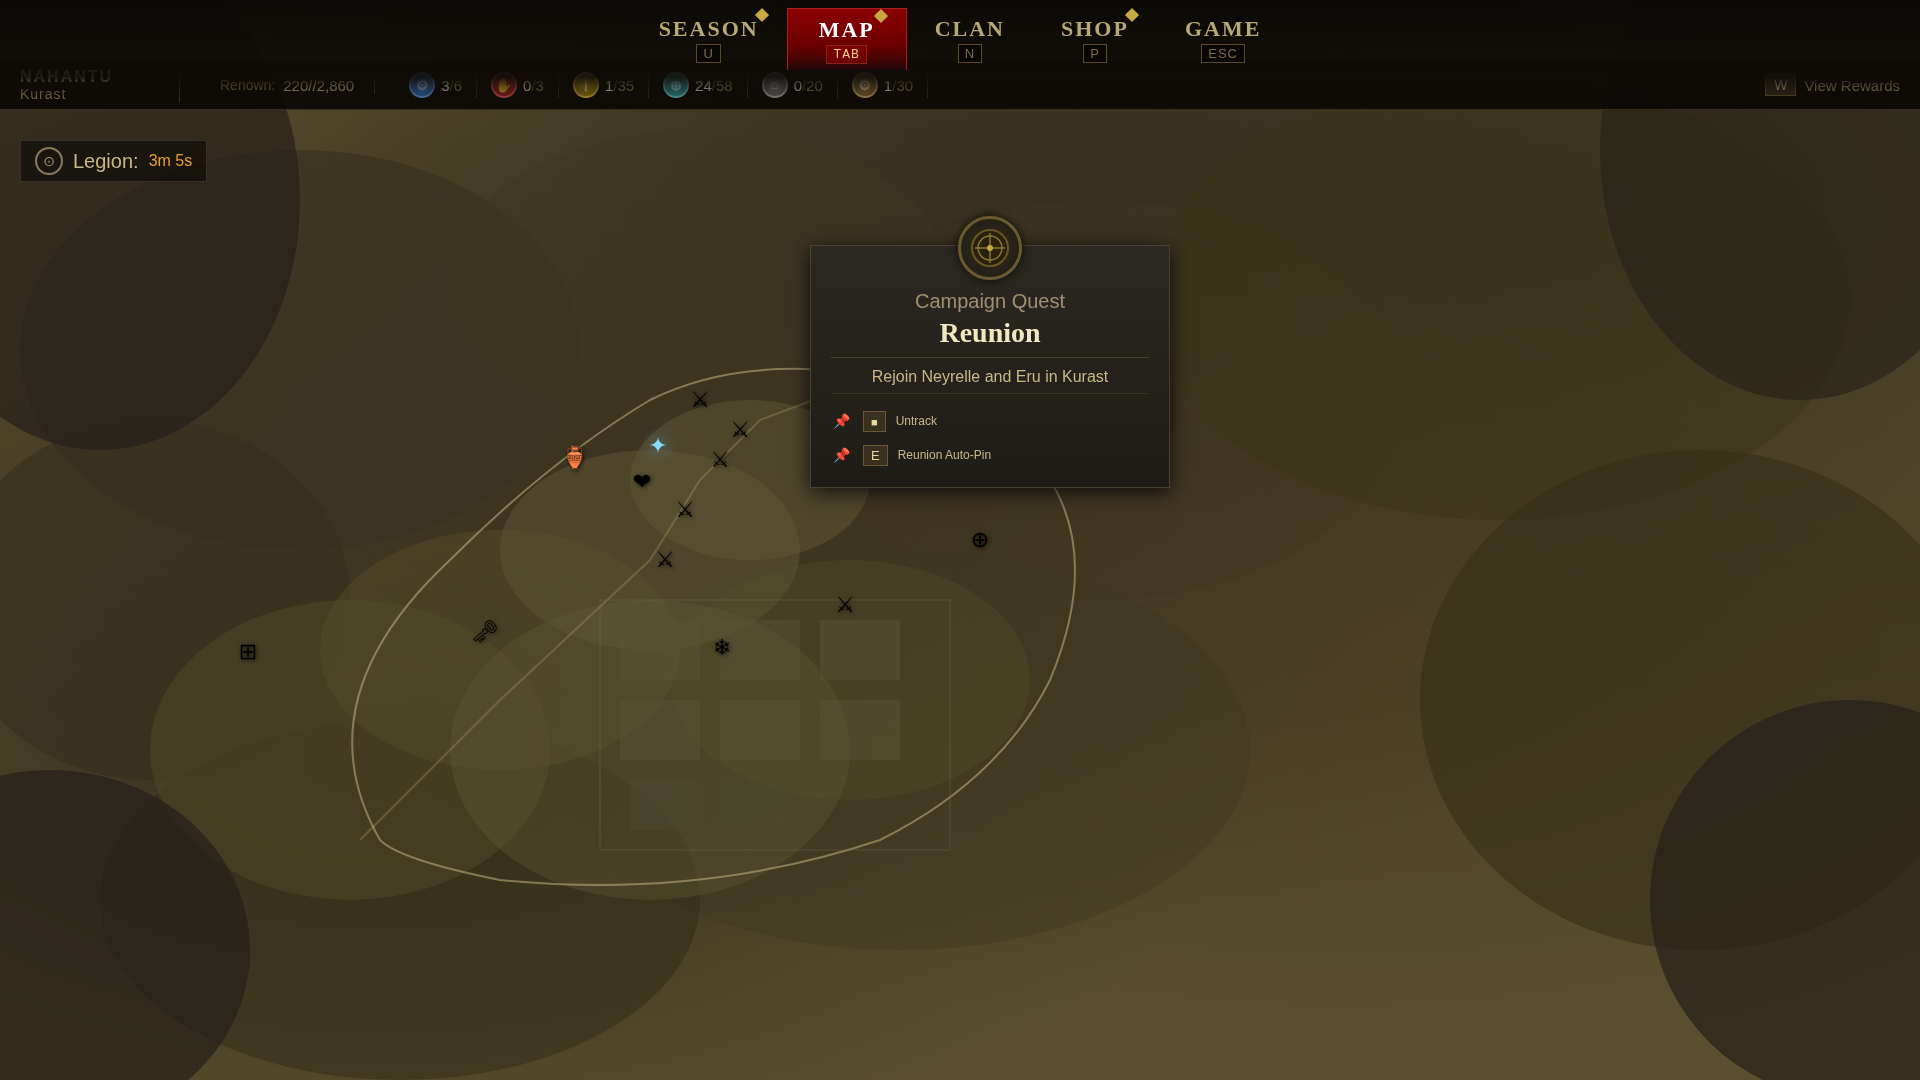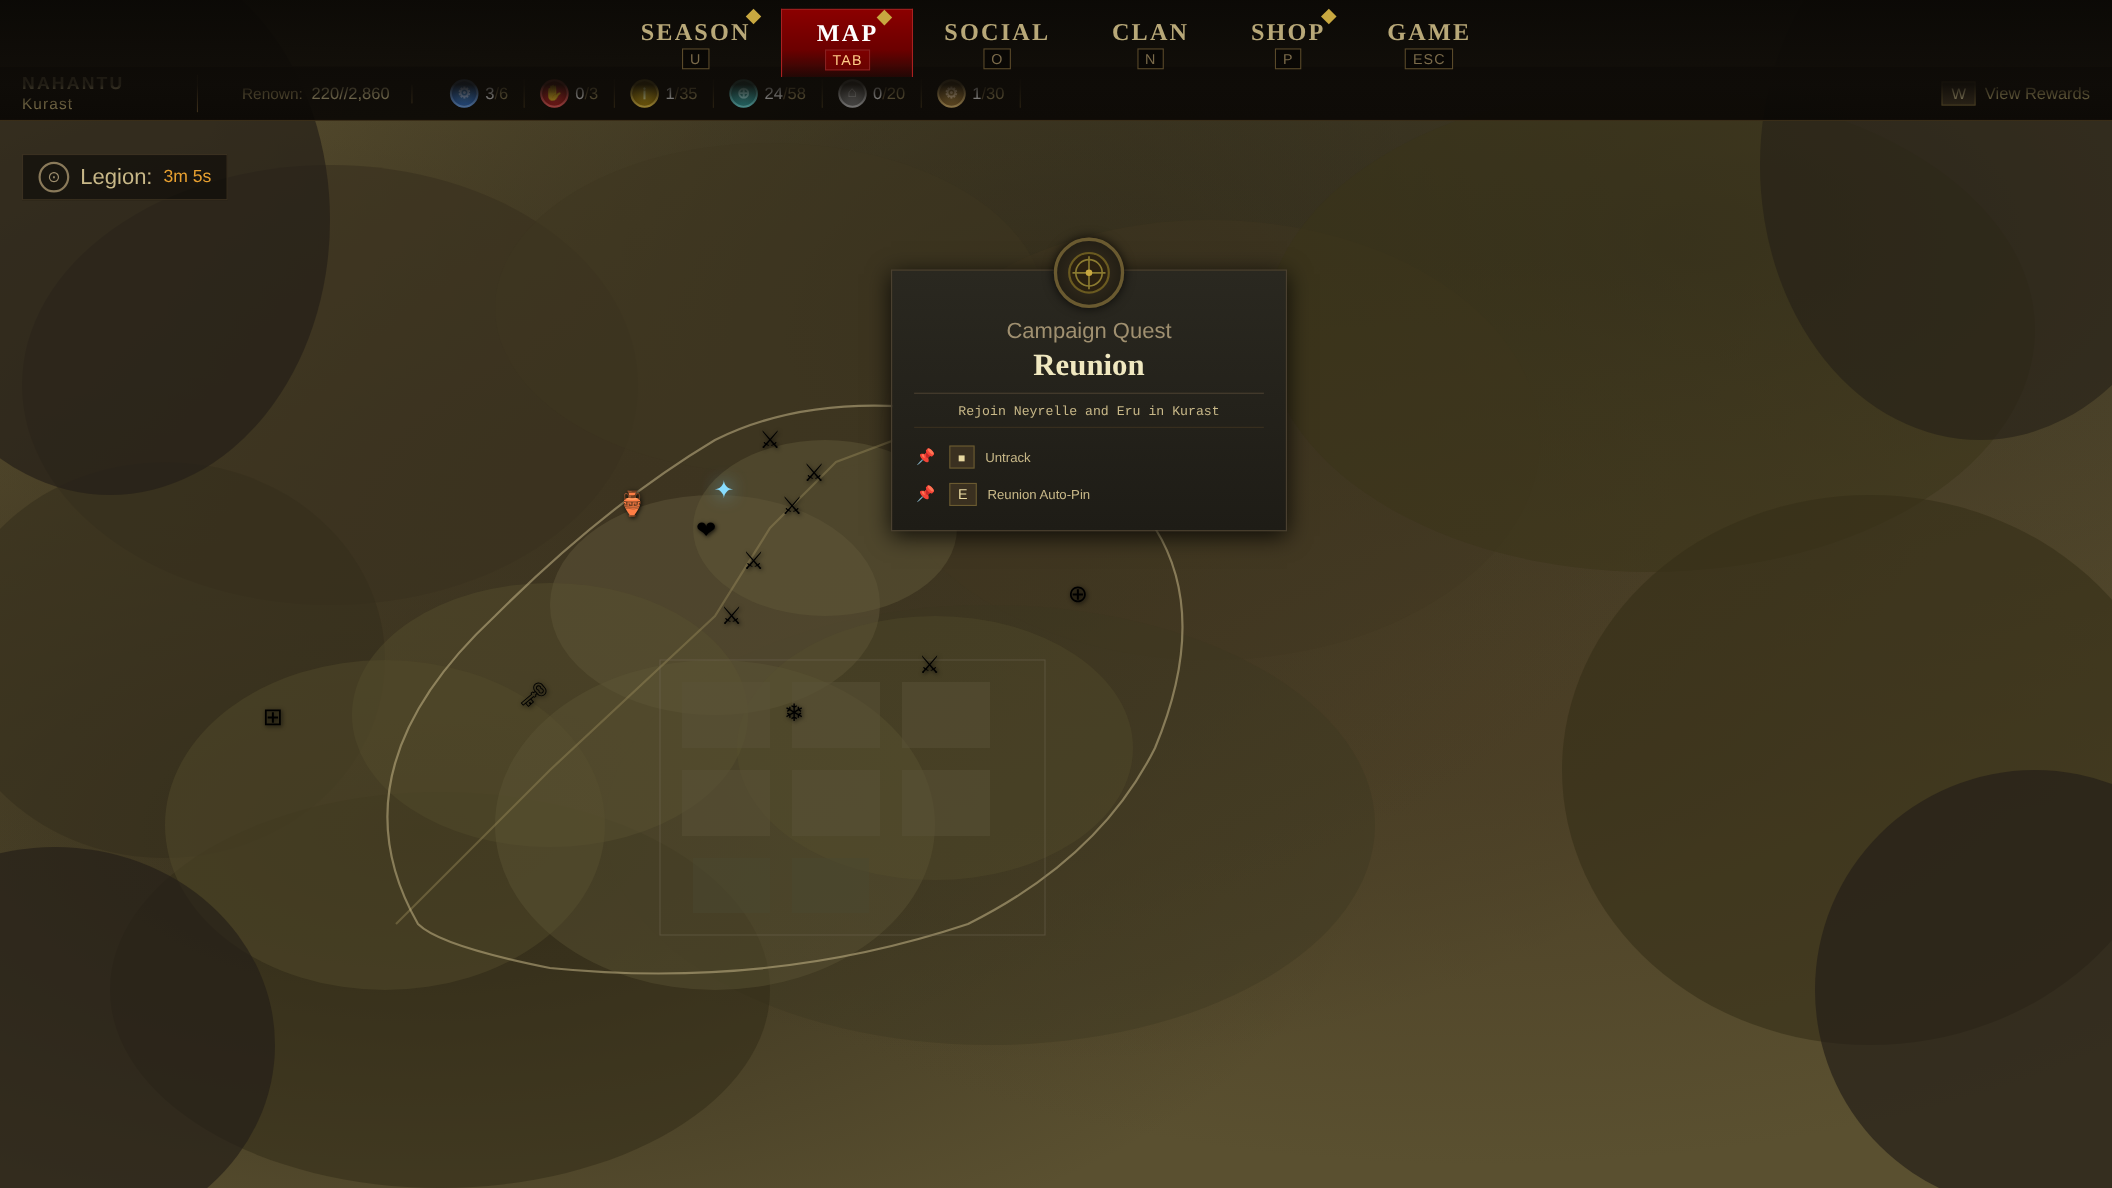--- a/index.html
+++ b/index.html
@@ -94,20 +94,21 @@
     }
 
     .nav-tab.active .tab-label {
       color: #ffffff;
     }
 
     .nav-tab.active .tab-key {
       background: rgba(139,0,0,0.6);
       border-color: #882020;
       color: #ffcc88;
+      font-family: Liberation Mono, monospace;
     }
 
     
     #info-bar {
       position: absolute;
       top: 60px;
       left: 0; right: 0;
       height: 50px;
       background: rgba(8,6,3,0.88);
       border-top: 1px solid #3a2e18;
@@ -325,22 +326,22 @@
       transform: translateX(-50%);
       color: #6a5a30;
       font-size: 10px;
       background: #1e1c16;
       padding: 0 4px;
     }
 
     .quest-description {
       text-align: center;
       color: #c8b888;
-      font-size: 12px;
-      font-family: Liberation Mono, monospace;
+      font-size: 16px;
+      font-family: Liberation Sans, sans-serif;
       margin: 0 0;
       line-height: 1.4;
     }
 
     .quest-actions {
       border-top: 1px solid #3a3020;
       padding-top: 10px;
       margin-top: 5px;
     }
 
@@ -447,24 +448,20 @@
   <div class="nav-tabs" id="nav-tabs-container">
   <div class="nav-tab">
         <div class="tab-diamond"></div>
         <span class="tab-label">SEASON</span>
         <span class="tab-key">U</span>
       </div>
       <div class="nav-tab active">
         <div class="tab-diamond"></div>
         <span class="tab-label">MAP</span>
         <span class="tab-key">TAB</span>
-      </div>
-      <div class="nav-tab">
-        <span class="tab-label">SOCIAL</span>
-        <span class="tab-key">O</span>
       </div>
       <div class="nav-tab">
         <span class="tab-label">CLAN</span>
         <span class="tab-key">N</span>
       </div>
       <div class="nav-tab">
         <div class="tab-diamond"></div>
         <span class="tab-label">SHOP</span>
         <span class="tab-key">P</span>
       </div>

